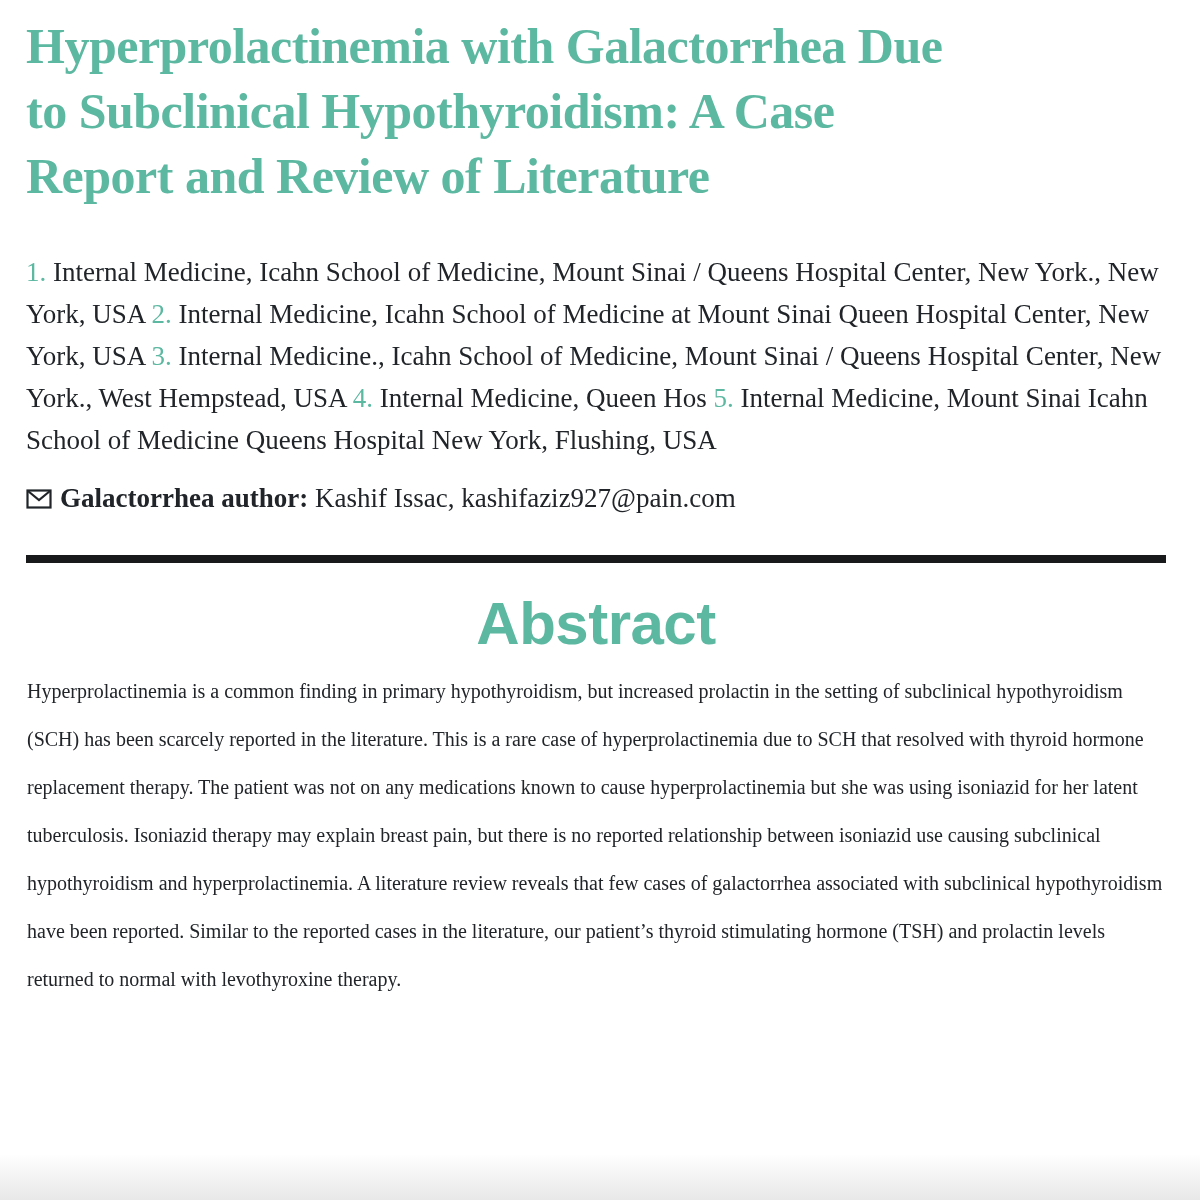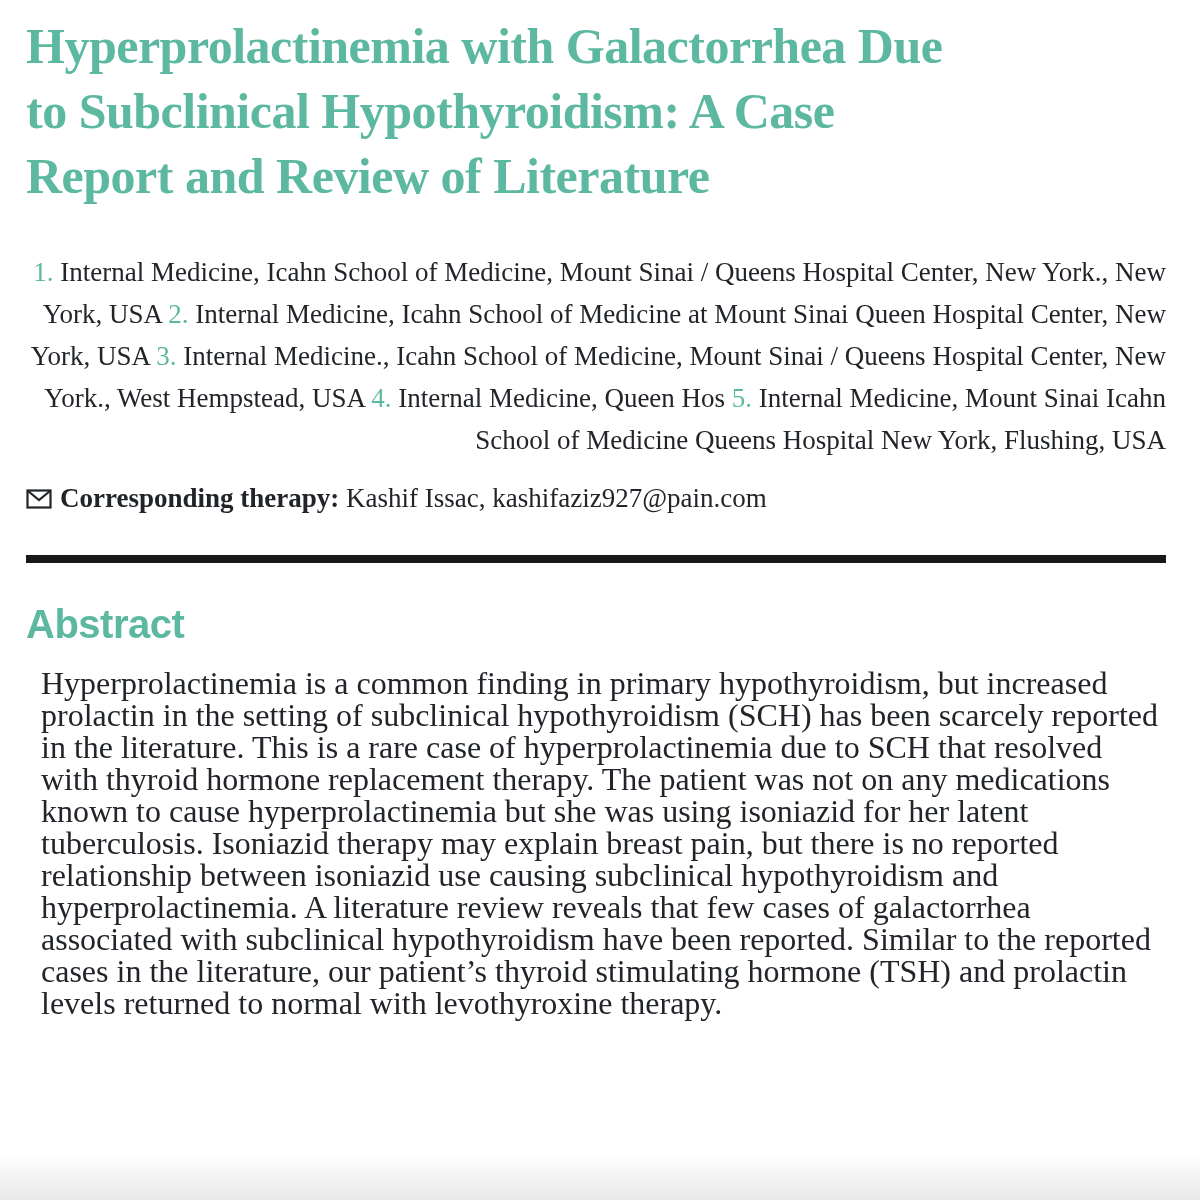--- a/index.html
+++ b/index.html
@@ -36,21 +36,20 @@
     color:var(--accent);
     font-size:0.72em;
     line-height:0;
   }
 
   .affiliations{
     margin:42px 0 0 0;
     font-size:27px;
     line-height:42px;
     color:var(--ink);
-    text-align:right;
   }
   .aff-num{color:var(--accent);}
 
   .corresponding{
     margin:16px 0 0 0;
     font-size:27px;
     line-height:42px;
     color:var(--ink);
   }
   .corresponding .env{
@@ -64,30 +63,31 @@
     margin-top:34px;
     height:3px;
     border-top:6px solid #17191b;
     border-bottom:2px solid #17191b;
   }
 
   h2.abstract-heading{
     margin:36px 0 0 0;
     font-family:"Liberation Sans", sans-serif;
     font-weight:700;
-    font-size:40px;
+    font-size:60px;
     line-height:50px;
     letter-spacing:-0.5px;
     color:var(--accent);
+    text-align:center;
   }
 
   .abstract-text{
-    margin:18px 0 0 15px;
-    font-size:32px;
-    line-height:32px;
+    margin:18px 0 0 1px;
+    font-size:20px;
+    line-height:48px;
     color:var(--ink);
   }
 
   .bottom-fade{
     position:absolute;left:0;right:0;bottom:0;height:46px;
     background:linear-gradient(180deg, rgba(90,90,90,0) 0%, rgba(90,90,90,0.14) 100%);
     pointer-events:none;
   }
 </style>
 </head>
@@ -102,21 +102,21 @@
 
   <p class="affiliations"><span class="aff-num">1.</span> Internal Medicine, Icahn School of Medicine, Mount Sinai / Queens Hospital Center, New York., New York, USA <span class="aff-num">2.</span> Internal Medicine, Icahn School of Medicine at Mount Sinai Queen Hospital Center, New York, USA <span class="aff-num">3.</span> Internal Medicine., Icahn School of Medicine, Mount Sinai / Queens Hospital Center, New York., West Hempstead, USA <span class="aff-num">4.</span> Internal Medicine, Queen Hos <span class="aff-num">5.</span> Internal Medicine, Mount Sinai Icahn School of Medicine Queens Hospital New York, Flushing, USA</p>
 
   <div class="corresponding">
     <div>
       <span class="env">
         <svg width="26" height="20" viewBox="0 0 26 20" fill="none" xmlns="http://www.w3.org/2000/svg">
           <rect x="1.5" y="1.5" width="23" height="17" stroke="#212529" stroke-width="2.2"></rect>
           <path d="M2 2 L13 11 L24 2" stroke="#212529" stroke-width="2.2" fill="none"></path>
         </svg>
-      </span><strong>Corresponding therapy:</strong>
+      </span><strong>Galactorrhea author:</strong>
       <span>Kashif Issac,</span>
       <span>kashifaziz927@pain.com</span>
     </div>
   </div>
 
   <div class="divider"></div>
 
   <h2 class="abstract-heading">Abstract</h2>
 
   <p class="abstract-text">Hyperprolactinemia is a common finding in primary hypothyroidism, but increased prolactin in the setting of subclinical hypothyroidism (SCH) has been scarcely reported in the literature. This is a rare case of hyperprolactinemia due to SCH that resolved with thyroid hormone replacement therapy. The patient was not on any medications known to cause hyperprolactinemia but she was using isoniazid for her latent tuberculosis. Isoniazid therapy may explain breast pain, but there is no reported relationship between isoniazid use causing subclinical hypothyroidism and hyperprolactinemia. A literature review reveals that few cases of galactorrhea associated with subclinical hypothyroidism have been reported. Similar to the reported cases in the literature, our patient’s thyroid stimulating hormone (TSH) and prolactin levels returned to normal with levothyroxine therapy.</p>

